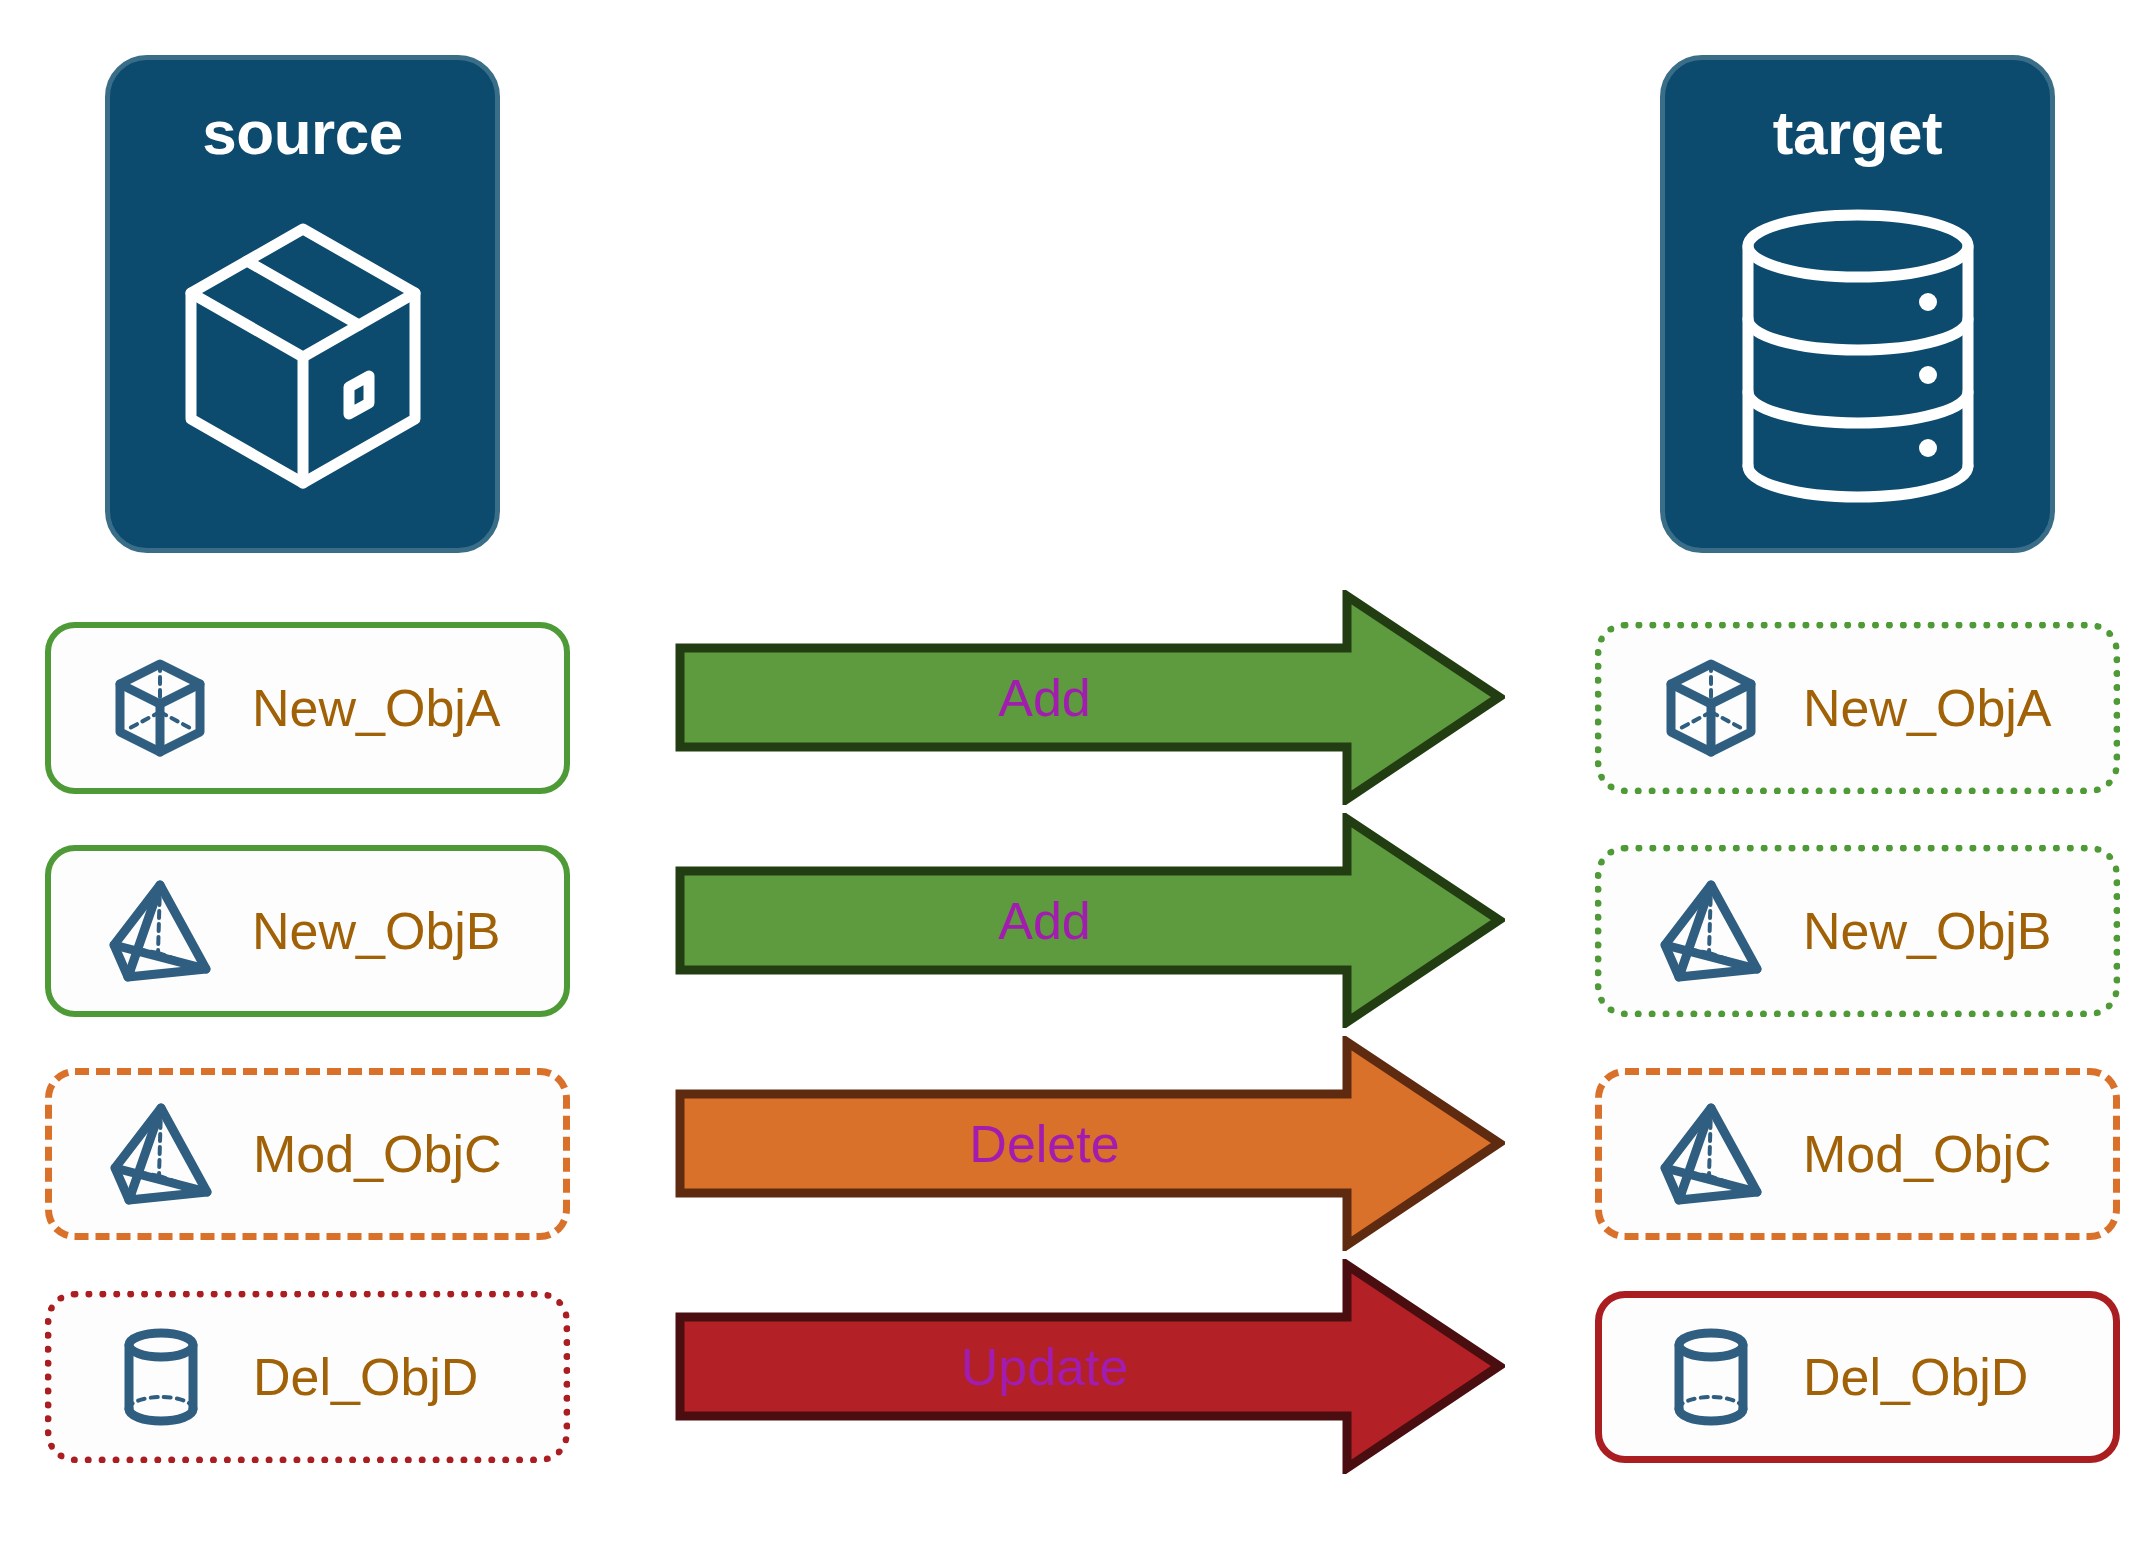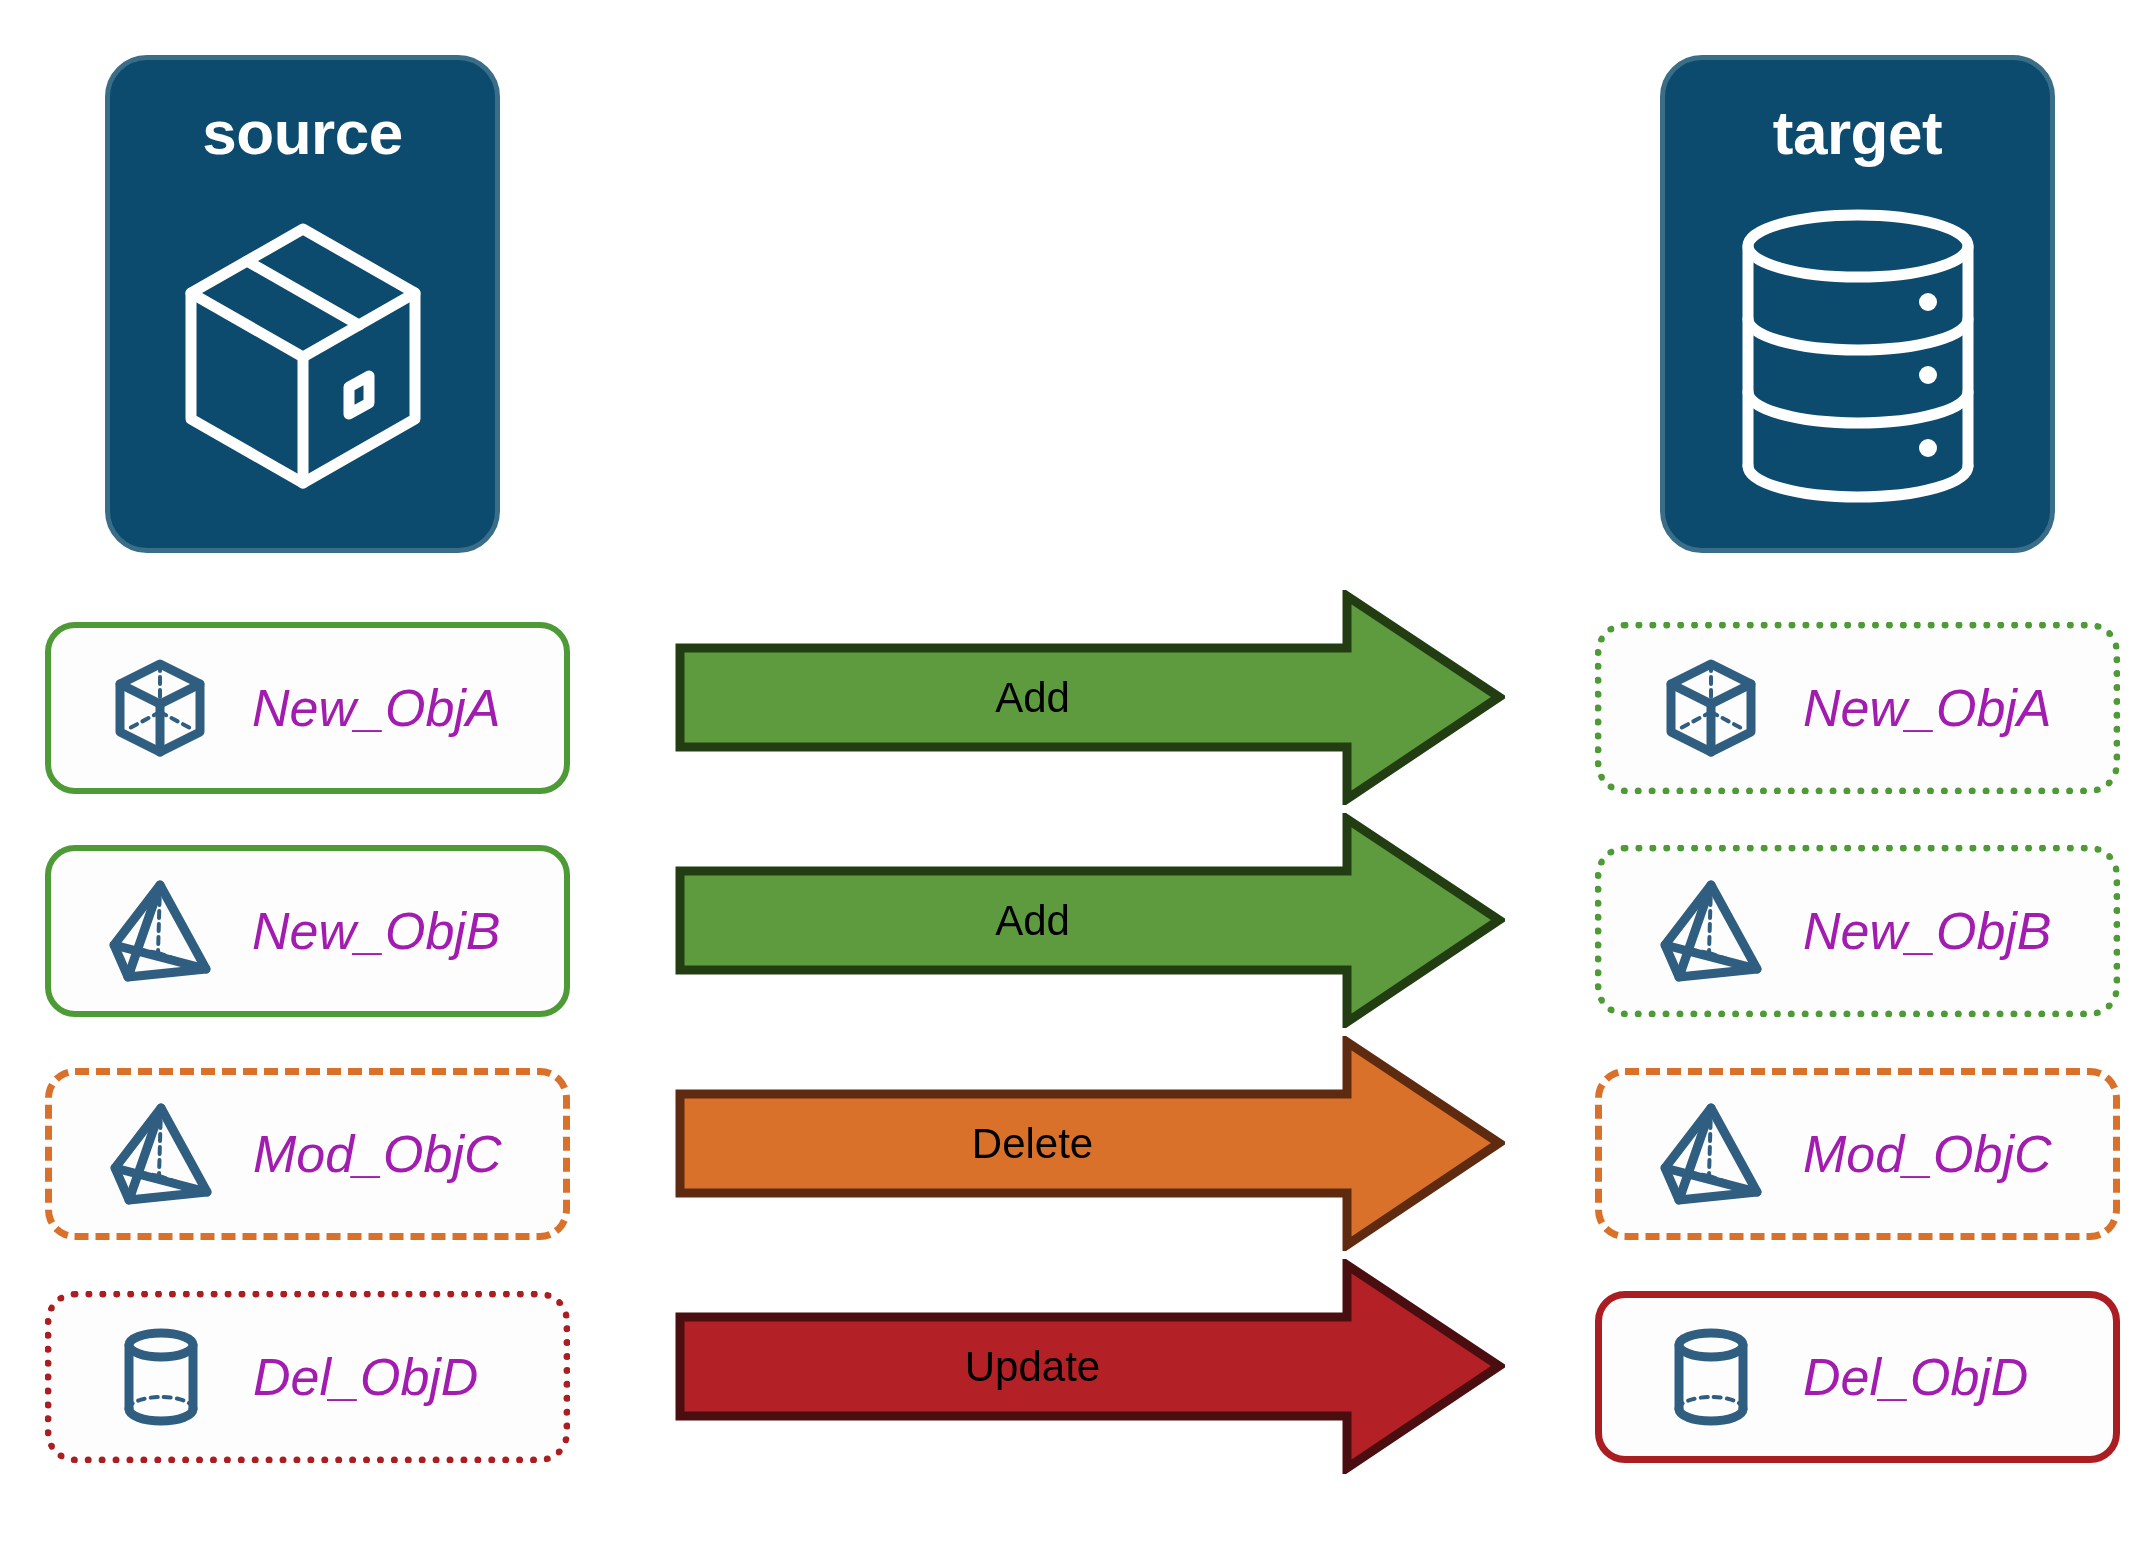--- a/index.html
+++ b/index.html
@@ -100,24 +100,23 @@
     display: flex;
     align-items: center;
     padding-left: 55px;
     gap: 38px;
   }
   .obj-box.source { left: 45px; }
   .obj-box.target { left: 1595px; }
 
   .obj-label {
     font-size: 52px;
-    color: #a21caf;
+    color: #a16207;
     white-space: nowrap;
     user-select: none;
-    font-style: italic;
   }
   .obj-icon {
     flex: 0 0 auto;
     width: 108px;
     height: 108px;
     display: block;
   }
 
   
   .bd-solid-green  { border: 6px solid #4E9A36; }
@@ -129,29 +128,29 @@
   
   .action-arrow {
     position: absolute;
     left: 675px;
     top: -10px;
     width: 830px;
     height: 215px;
   }
   .action-arrow .action-label {
     position: absolute;
-    left: 0;
+    left: 12px;
     top: 0;
     width: 715px;
     height: 215px;
     display: flex;
     align-items: center;
     justify-content: center;
-    color: #000000;
-    font-size: 42px;
+    color: #a21caf;
+    font-size: 52px;
     user-select: none;
     pointer-events: none;
   }
 </style>
 </head>
 <body>
 
 <div id="stage">
 
   <div id="source-panel" class="endpoint">

